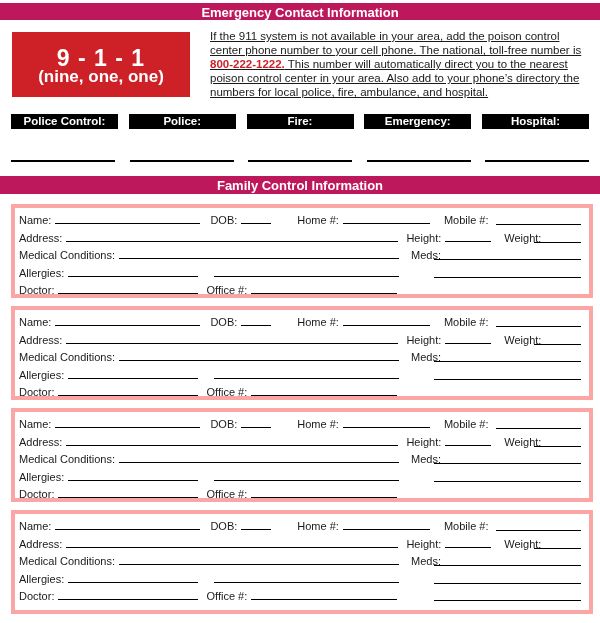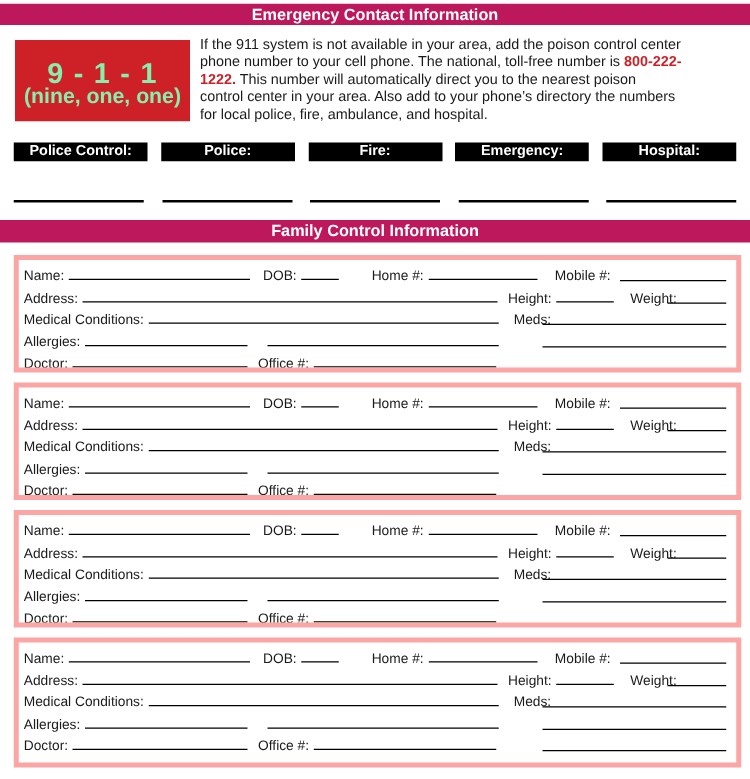--- a/index.html
+++ b/index.html
@@ -4,27 +4,27 @@
 <style>
   * { margin:0; padding:0; box-sizing:border-box; }
   html,body { width:600px; height:623px; overflow:hidden; background:#fff;
               font-family:"Liberation Sans", sans-serif; color:#1a1a1a; }
   .bar { margin-top:3px; height:17px; background:#be185d; text-align:center; }
   .bar .bar-title { color:#fff; font-weight:bold; font-size:13px; line-height:17px; }
   .bar.family { margin-top:14px; height:18px; }
   .bar.family .bar-title { line-height:18px; }
 
   .intro-row { display:flex; margin:9px 7px 0 12px; align-items:flex-start; }
-  .red-box { width:140px; height:65px; margin-top:3px; flex-shrink:0;
+  .red-box { width:178px; height:65px; margin-top:3px; flex-shrink:0;
              display:flex; flex-direction:column; justify-content:center;
-             text-align:center; color:#86efac; font-weight:bold; }
+             text-align:center; color:#ffffff; font-weight:bold; }
   .red-box .n911 { font-size:23px; line-height:24px; letter-spacing:1px; }
   .red-box .sub  { font-size:17px; line-height:13px; }
   .red-box .cap  { font-size:13px; line-height:15px; white-space:nowrap; }
-  .intro-text { margin-left:8px; width:386px; font-size:11.5px; line-height:14px; }
+  .intro-text { margin-left:20px; width:386px; font-size:11.5px; line-height:14px;text-decoration:underline; }
   .phone { font-weight:bold; }
 
   .contacts { display:flex; justify-content:space-between; margin:15px 11px 0 11px; }
   .cbox { width:107px; height:15px; background:#000; color:#fff; text-align:center;
           font-weight:bold; font-size:11.5px; line-height:15px; white-space:nowrap; }
   .contact-lines { display:flex; justify-content:space-between; margin:31px 11px 0 11px; }
   .cline { width:104px; height:0; border-bottom:2px solid #000; }
 
   .members { margin:10px 7px 0 11px; }
   .member { height:94px; border:4px solid #fca5a5; padding:4px 4px 0 4px;

